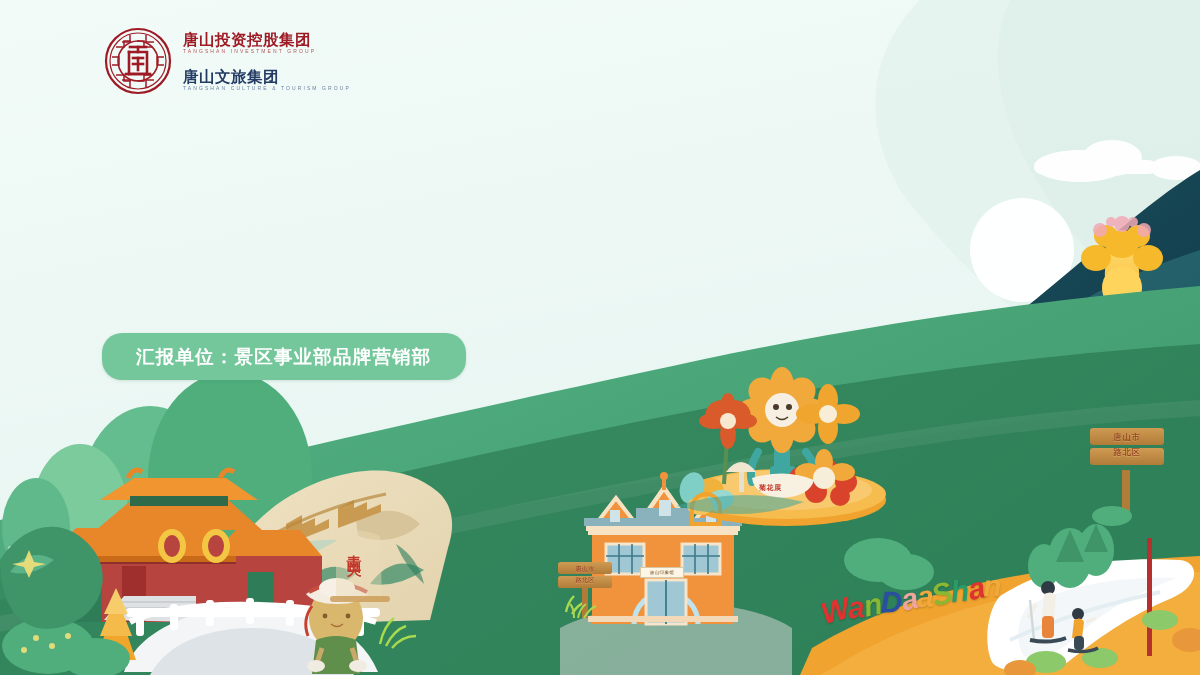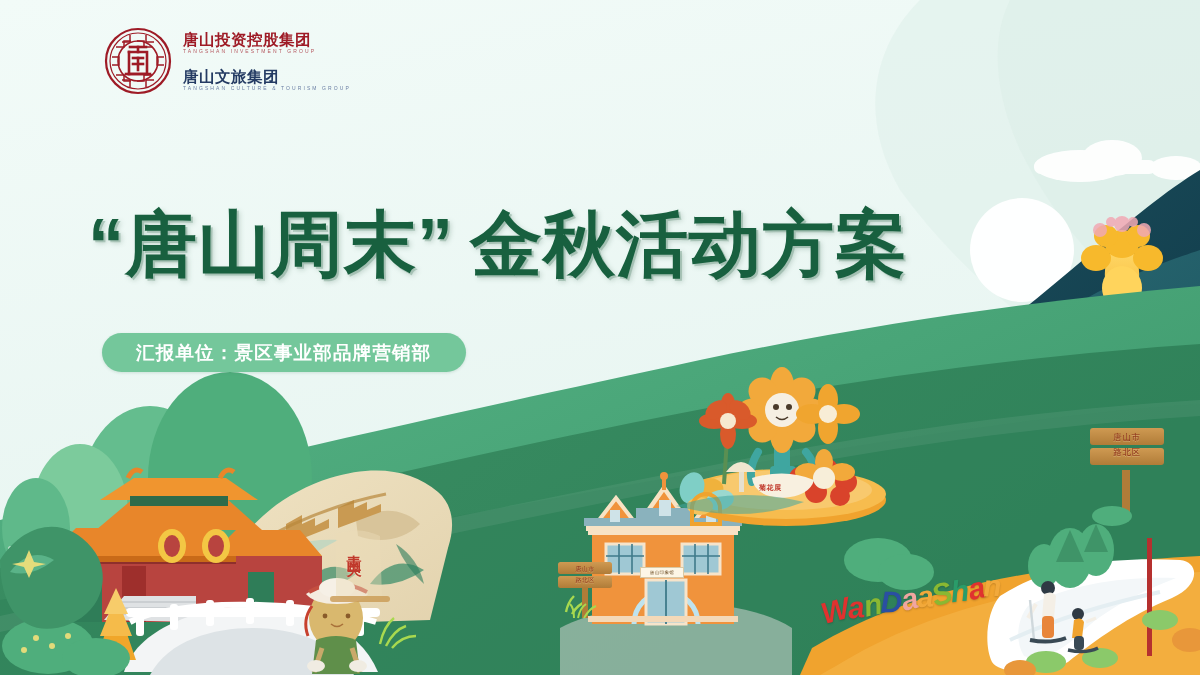--- a/index.html
+++ b/index.html
@@ -41,21 +41,21 @@
     position:absolute; left:88px; top:203px; z-index:40;
     font-size:72px; font-weight:bold; color:#18603f;
     letter-spacing:1px; white-space:nowrap; line-height:1.15;
     text-shadow: 2px 2px 0 rgba(120,160,140,.45), 3px 3px 5px rgba(90,130,110,.30);
   }
   #title .gap { display:inline-block; width:16px; }
 
   
   #subtitle-pill {
     position:absolute; left:102px; top:333px; z-index:40;
-    height:39px; padding:0 34px; border-radius:20px;
+    height:47px; padding:0 34px; border-radius:20px;
     background:#74c79b;
     display:flex; align-items:center; justify-content:center;
     color:#ffffff; font-size:18.5px; font-weight:bold; letter-spacing:1.2px;
     white-space:nowrap;
     box-shadow:0 1px 3px rgba(60,120,95,.18);
   }
 
   
   .sign { position:absolute; z-index:30; }
   .sign .plank-txt {
@@ -629,23 +629,20 @@
         <span class="logo-cn c1">唐山投资控股集团</span>
         <span class="logo-en c1">TANGSHAN INVESTMENT GROUP</span>
       </div>
       <div class="logo-line">
         <span class="logo-cn c2">唐山文旅集团</span>
         <span class="logo-en c2">TANGSHAN CULTURE &amp; TOURISM GROUP</span>
       </div>
     </div>
   </div>
 
-  <div id="title">
-    <span>“唐山周末”</span><span class="gap"></span><span>金秋活动方案</span>
-  </div>
 
   <div id="subtitle-pill">
     <span>汇报单位：景区事业部品牌营销部</span>
   </div>
 
   <div class="sign" id="sign-right">
     <span class="plank-txt t1">唐山市</span>
     <span class="plank-txt t2">路北区</span>
   </div>
   <div class="sign" id="sign-center">

